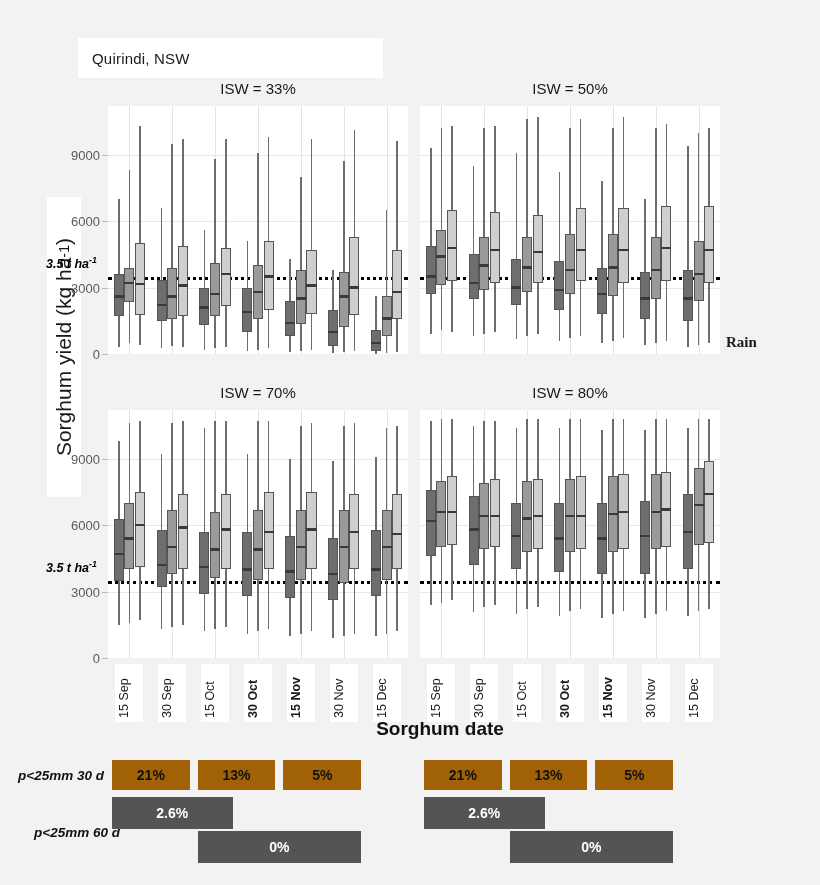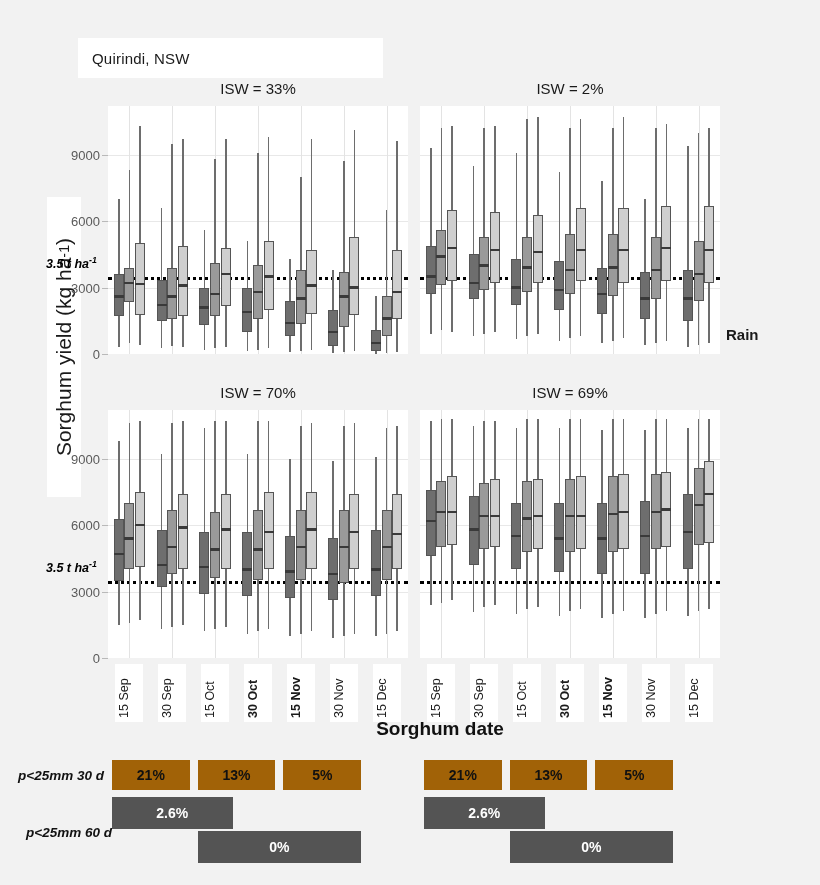--- a/index.html
+++ b/index.html
@@ -73,21 +73,21 @@
     padding:4px 2px;box-sizing:border-box;
   }
   .xlab.bold{font-weight:bold;}
 
   #x-axis-title{
     position:absolute;left:330px;top:718px;width:220px;height:30px;
     text-align:center;font-size:19px;font-weight:bold;color:#111;
   }
 
   
-  #legend{position:absolute;left:726px;top:326px;width:92px;}
+  #legend{position:absolute;left:726px;top:334px;width:92px;font-family:Liberation Serif, serif;}
   #legend-title{font-size:15px;font-weight:bold;color:#1a1a1a;margin-bottom:9px;}
   .legend-row{display:flex;align-items:center;margin-bottom:11px;}
   .legend-key{
     position:relative;width:26px;height:19px;border:1.3px solid #555;
     box-sizing:border-box;margin-right:7px;flex:none;
   }
   .legend-key .kline{position:absolute;left:0;width:100%;height:1.6px;background:#4a4a4a;}
   .legend-key .kstem{position:absolute;left:50%;margin-left:-.8px;width:1.6px;height:5px;background:#6d6d6d;}
   .legend-label{font-size:13.5px;color:#1a1a1a;}
 
@@ -233,21 +233,21 @@
             <div class="med" style="top: 211.371px;"></div>
           </div>
           <div class="bp" style="left: 284.211px; width: 10.0714px; top: 0px; height: 248px;">
             <div class="whisk" style="top: 35.4286px; height: 210.357px;"></div>
             <div class="box" style="top: 143.929px; height: 68.6429px; background: rgb(207, 207, 207);"></div>
             <div class="med" style="top: 184.8px;"></div>
           </div>
         </div>
       </div>
       <div class="panel" style="left: 420px; top: 106px; width: 300px; height: 248px;">
-        <div class="panel-title">ISW = 2%</div>
+        <div class="panel-title">ISW = 50%</div>
         <div class="plotarea">
           <div class="hgrid" style="top: 181.571px;"></div>
           <div class="hgrid" style="top: 115.143px;"></div>
           <div class="hgrid" style="top: 48.7143px;"></div>
           <div class="vgrid" style="left: 21.4286px;"></div>
           <div class="vgrid" style="left: 64.2857px;"></div>
           <div class="vgrid" style="left: 107.143px;"></div>
           <div class="vgrid" style="left: 150px;"></div>
           <div class="vgrid" style="left: 192.857px;"></div>
           <div class="vgrid" style="left: 235.714px;"></div>
@@ -475,21 +475,21 @@
             <div class="med" style="top: 136.086px;"></div>
           </div>
           <div class="bp" style="left: 284.211px; width: 10.0714px; top: 0px; height: 248px;">
             <div class="whisk" style="top: 15.5px; height: 205.929px;"></div>
             <div class="box" style="top: 84.1429px; height: 75.2857px; background: rgb(207, 207, 207);"></div>
             <div class="med" style="top: 122.8px;"></div>
           </div>
         </div>
       </div>
       <div class="panel" style="left: 420px; top: 410px; width: 300px; height: 248px;">
-        <div class="panel-title">ISW = 69%</div>
+        <div class="panel-title">ISW = 80%</div>
         <div class="plotarea">
           <div class="hgrid" style="top: 181.571px;"></div>
           <div class="hgrid" style="top: 115.143px;"></div>
           <div class="hgrid" style="top: 48.7143px;"></div>
           <div class="vgrid" style="left: 21.4286px;"></div>
           <div class="vgrid" style="left: 64.2857px;"></div>
           <div class="vgrid" style="left: 107.143px;"></div>
           <div class="vgrid" style="left: 150px;"></div>
           <div class="vgrid" style="left: 192.857px;"></div>
           <div class="vgrid" style="left: 235.714px;"></div>
@@ -625,21 +625,21 @@
 
   <div id="legend">
     <div id="legend-title">Rain</div>
   </div>
 
   <div id="tables-host">
       <div class="tbl-rowlabel" style="left: 0px; width: 104px; top: 775px;">p&lt;25mm 30 d</div>
       <div class="tbl-bar light" style="left: 112px; width: 77.7143px; top: 760px; height: 30px;">21%</div>
       <div class="tbl-bar light" style="left: 197.714px; width: 77.7143px; top: 760px; height: 30px;">13%</div>
       <div class="tbl-bar light" style="left: 283.429px; width: 77.7143px; top: 760px; height: 30px;">5%</div>
-      <div class="tbl-rowlabel" style="left: 8px; width: 104px; top: 813px; margin-top: 19px;">p&lt;25mm 60 d</div>
+      <div class="tbl-rowlabel" style="left: 16px; width: 104px; top: 813px; margin-top: 19px;">p&lt;25mm 60 d</div>
       <div class="tbl-bar dark" style="left: 112px; width: 120.571px; top: 797px; height: 32px;">2.6%</div>
       <div class="tbl-bar dark" style="left: 197.714px; width: 163.429px; top: 831px; height: 32px;">0%</div>
       <div class="tbl-bar light" style="left: 424px; width: 77.7143px; top: 760px; height: 30px;">21%</div>
       <div class="tbl-bar light" style="left: 509.714px; width: 77.7143px; top: 760px; height: 30px;">13%</div>
       <div class="tbl-bar light" style="left: 595.429px; width: 77.7143px; top: 760px; height: 30px;">5%</div>
       <div class="tbl-bar dark" style="left: 424px; width: 120.571px; top: 797px; height: 32px;">2.6%</div>
       <div class="tbl-bar dark" style="left: 509.714px; width: 163.429px; top: 831px; height: 32px;">0%</div>
     </div>
 
 <div class="ytick-label" style="top: 354px; left: 50px;">0</div>

